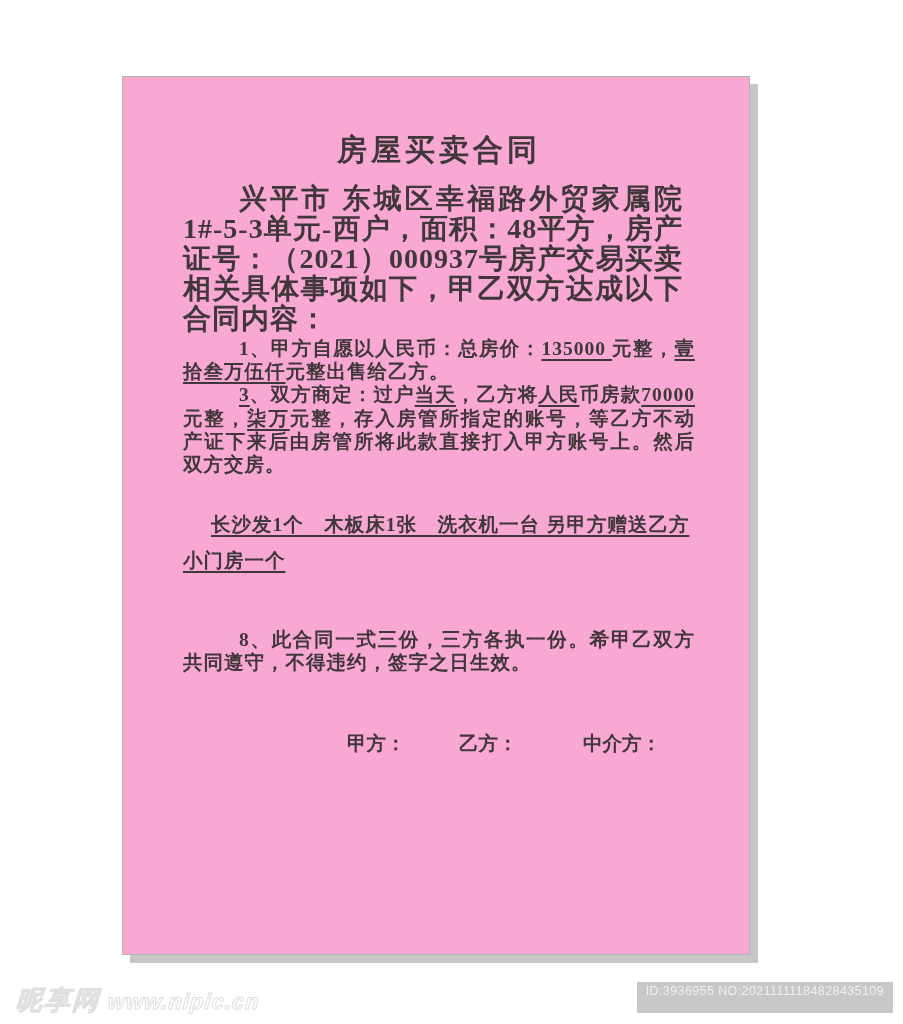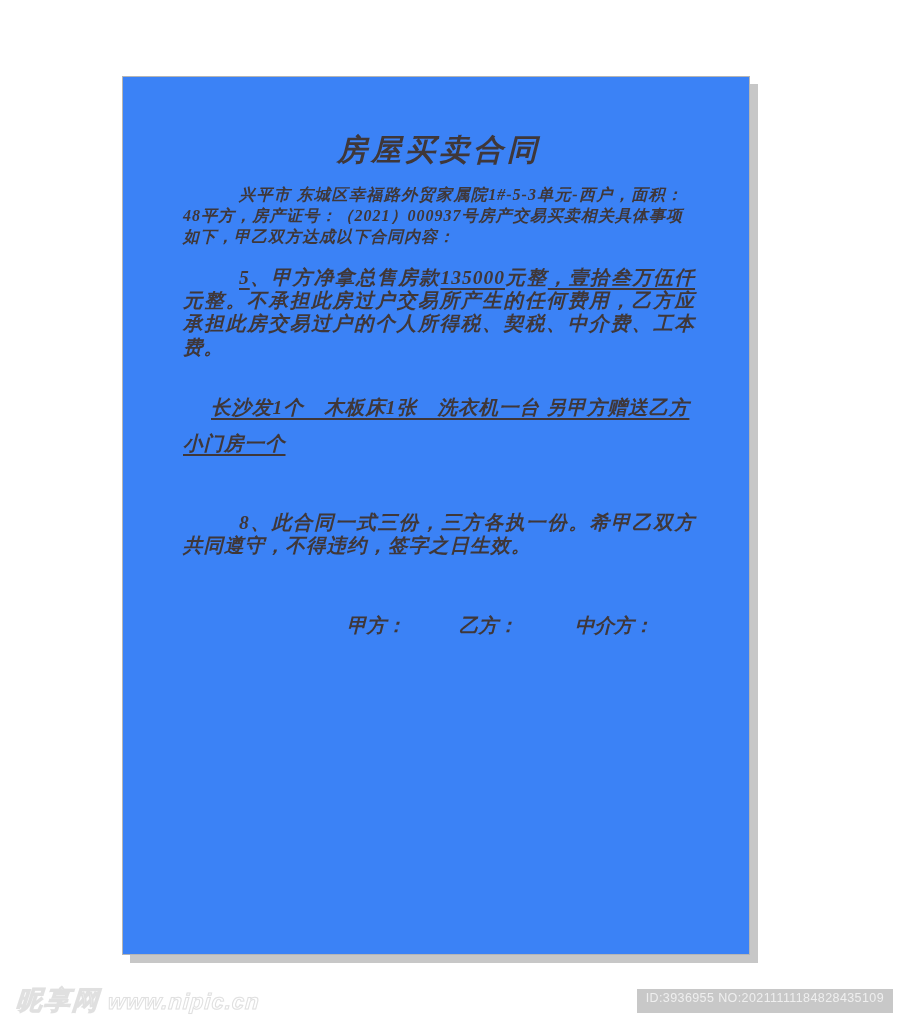--- a/index.html
+++ b/index.html
@@ -10,43 +10,42 @@
     position: relative;
     overflow: hidden;
   }
   .canvas { position: absolute; inset: 0; }
 
   
   .page {
     position: absolute;
     left: 122px; top: 76px;
     width: 626px; height: 877px;
-    background: #3b82f6;
+    background: #f9a8d4;
     border: 1px solid #b5b5b5;
     box-shadow: 8px 8px 0 0 #c7c7c7;
-    font-style: italic;
   }
   .text-block {
     position: absolute; inset: 0;
     padding: 0 54px 0 60px;
     color: #3f3739;
     font-weight: bold;
   }
   .title {
     margin: 56px 0 0 0;
     text-align: center;
     font-size: 30px;
     line-height: 34px;
     letter-spacing: 4px;
     font-weight: bold;
   }
   .intro {
     margin: 17px 12px 0 0;
-    font-size: 16px;
-    line-height: 21px;
+    font-size: 28px;
+    line-height: 30px;
     text-indent: 56px;
     text-align: justify;
     letter-spacing: 1px;
   }
   .clauses { margin-top: 3px; }
   p.clause {
     margin: 0;
     font-size: 19.5px;
     line-height: 23.2px;
     text-indent: 56px;
@@ -70,41 +69,41 @@
   }
   .sign-row {
     position: relative;
     margin-top: 55px;
     height: 24px;
     font-size: 19.5px;
   }
   .sign-row span { position: absolute; top: 0; white-space: nowrap; text-align: center; }
   .sign-a { left: 164px; }
   .sign-b { left: 276px; }
-  .sign-m { left: 392px; }
+  .sign-m { left: 400px; }
 
   
   .watermark {
     position: absolute;
     left: 16px; bottom: 6px;
     font-family: "Liberation Sans", "DejaVu Sans", sans-serif;
     font-style: italic;
     font-weight: bold;
     color: #ffffff;
     -webkit-text-stroke: 1px #e0e0e0;
     text-shadow: 0 0 1px #e6e6e6;
     white-space: nowrap;
     transform: skewX(-4deg);
   }
   .watermark .logo { font-size: 26px; letter-spacing: 2px; }
   .watermark .url { font-size: 22px; margin-left: 8px; letter-spacing: 1px; }
   .id-badge {
     position: absolute;
     right: 10px; bottom: 11px;
-    height: 24px; line-height: 18px;
+    height: 31px; line-height: 18px;
     padding: 0 9px;
     background: #c8c8c8;
     color: #efefef;
     font-family: "Liberation Sans", "DejaVu Sans", sans-serif;
     font-size: 12.5px;
     letter-spacing: 0.4px;
     white-space: nowrap;
   }
 </style>
 </head>
@@ -113,21 +112,22 @@
 <div class="canvas">
 
   <div class="page">
     <div class="text-block">
 
       <h1 class="title">房屋买卖合同</h1>
 
       <p class="intro"><span>兴平市 东城区幸福路外贸家属院1#-5-3单元-西户，面积：48平方，房产证号：（2021）000937号房产交易买卖相关具体事项如下，甲乙双方达成以下合同内容：</span></p>
 
       <div class="clauses">
-        <p class="clause clause-5"><span class="u">5</span><span>、甲方净拿总售房款</span><span class="u">135000</span><span>元整</span><span class="u">，壹拾叁万伍仟</span><span>元整。不承担此房过户交易所产生的任何费用，乙方应承担此房交易过户的个人所得税、契税、中介费、工本费。</span></p>
+        <p class="clause clause-1"><span>1、甲方自愿以人民币：总房价：</span><span class="u">135000 </span><span>元整，</span><span class="u">壹拾叁万伍仟</span><span>元整出售给乙方。</span></p>
+        <p class="clause clause-3"><span class="u">3</span><span>、双方商定：过户</span><span class="u">当天</span><span>，乙方将</span><span class="u">人民</span><span>币房款</span><span class="u">70000</span><span>元整，</span><span class="u">柒万</span><span>元整，存入房管所指定的账号，等乙方不动产证下来后由房管所将此款直接打入甲方账号上。然后双方交房。</span></p>
         <p class="furniture"><span class="u">长沙发1个　木板床1张　洗衣机一台 另甲方赠送乙方小门房一个</span></p>
         <p class="clause clause-8"><span>8、此合同一式三份，三方各执一份。希甲乙双方共同遵守，不得违约，签字之日生效。</span></p>
       </div>
 
       <div class="sign-row">
         <span class="sign-a">甲方：</span>
         <span class="sign-b">乙方：</span>
         <span class="sign-m">中介方：</span>
       </div>
 

